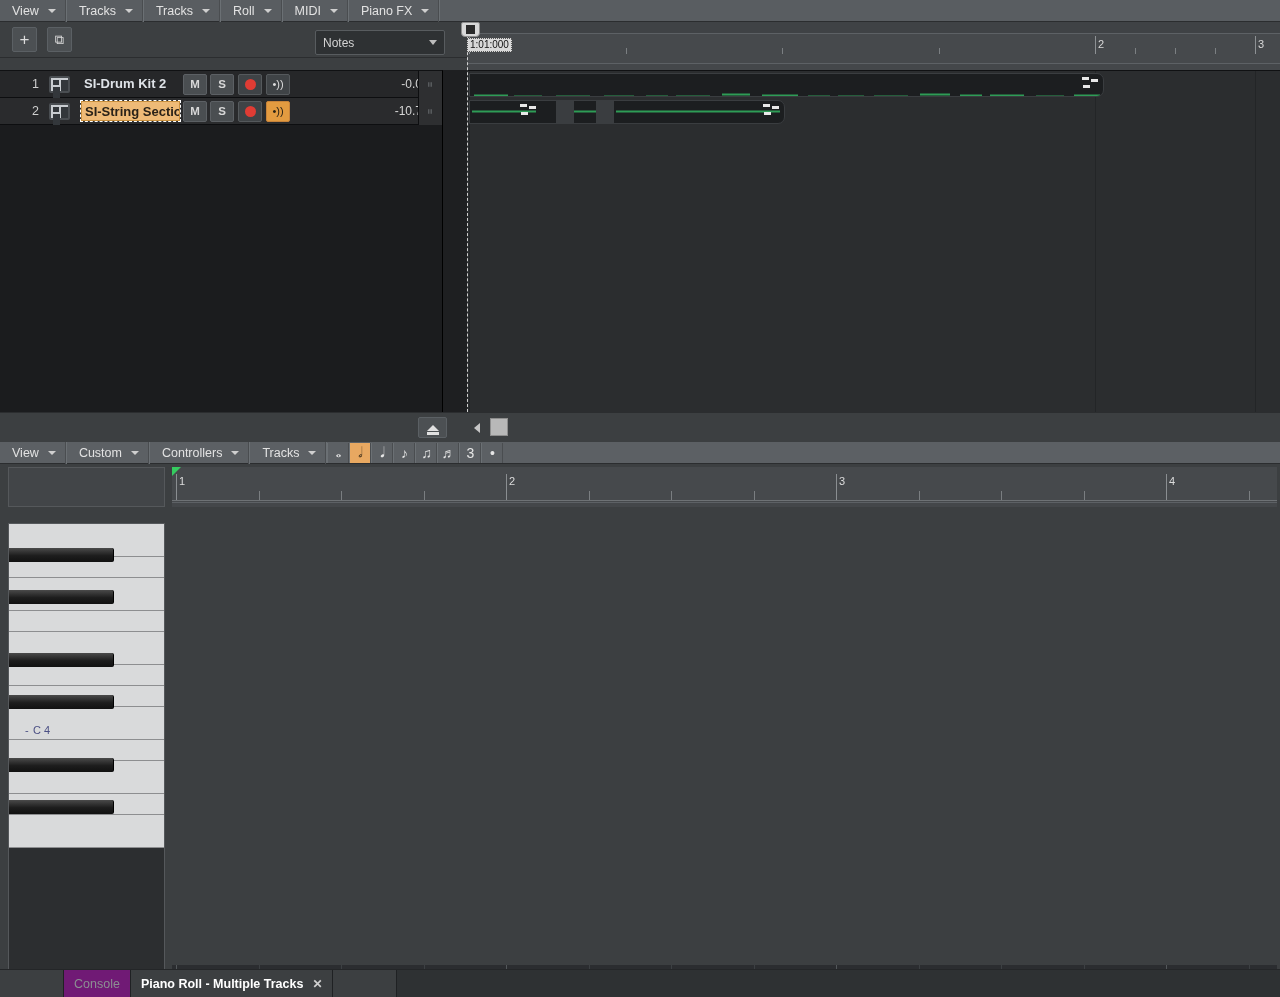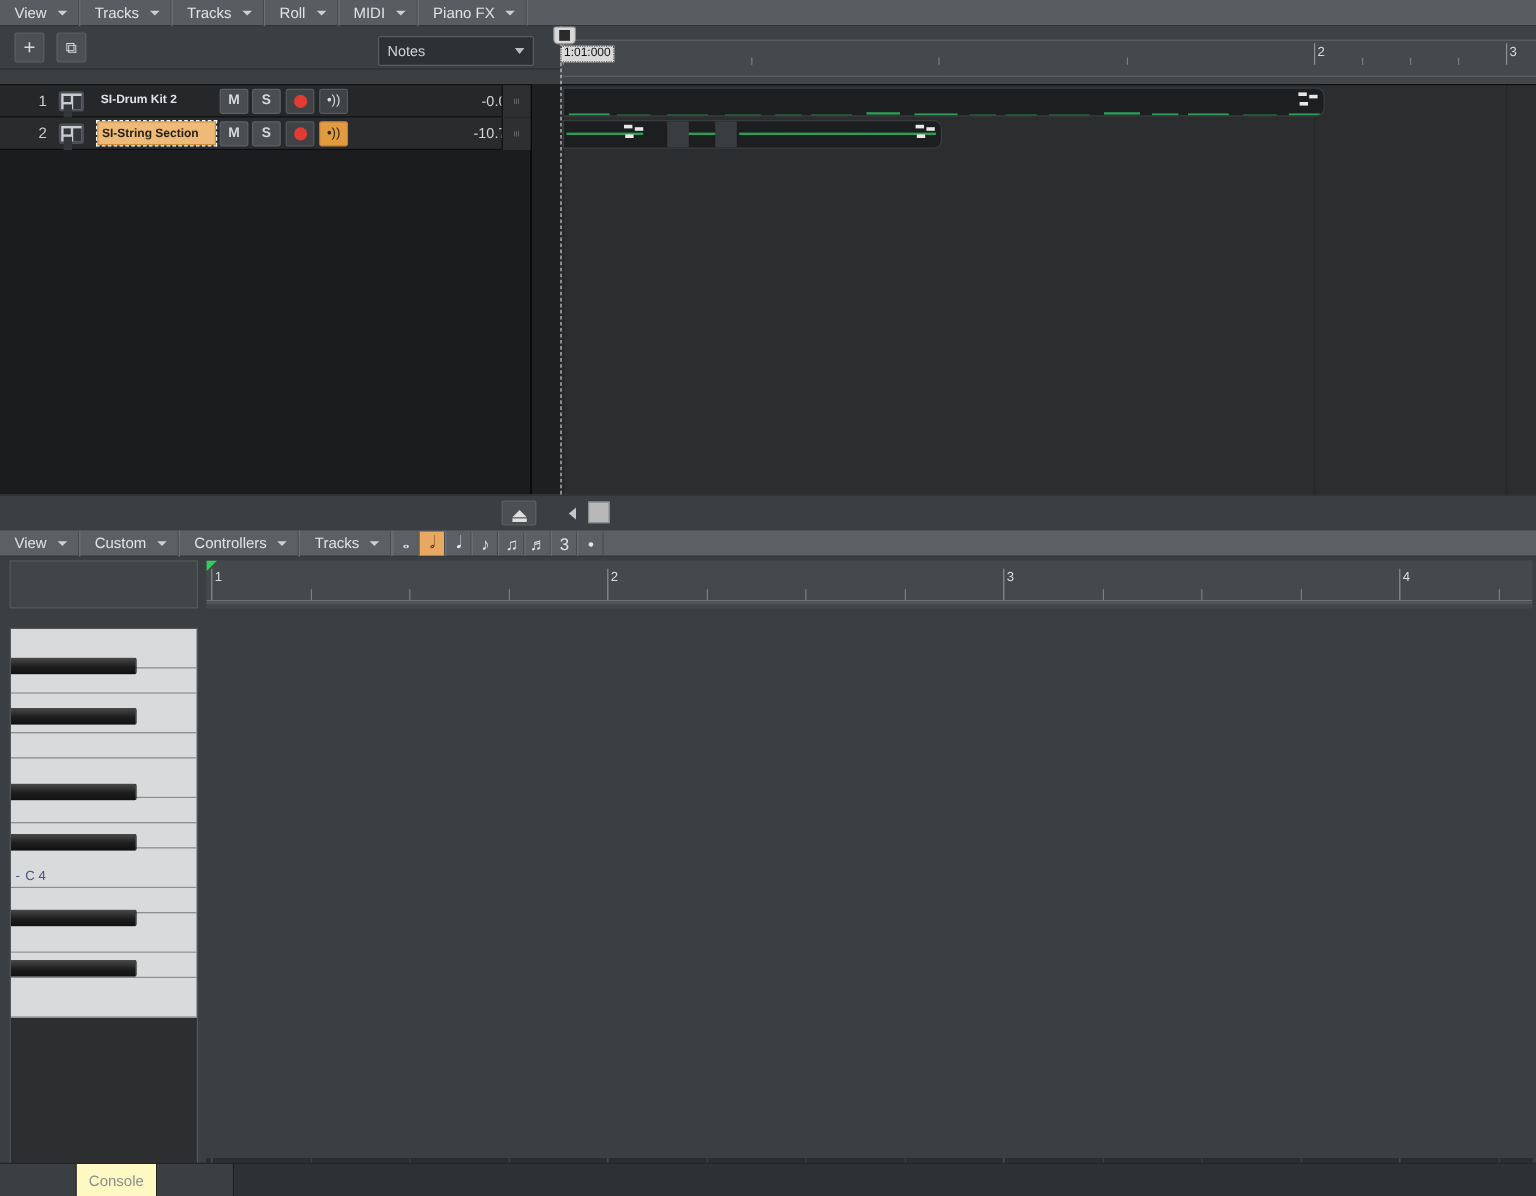--- a/index.html
+++ b/index.html
@@ -77,21 +77,21 @@
   .trk-num { width:49px; text-align:right; padding-right:10px;
              color:#cfcfcf; font-size:12.5px; }
   .trk-ico { width:21px; height:17px; background:#c9cdd1; border:2px solid #4a4e52;
              border-radius:2px; position:relative; flex:none; }
   .trk-ico::before { content:""; position:absolute; left:2px; top:2px;
              width:6px;height:5px;background:#33373b; }
   .trk-ico::after  { content:""; position:absolute; left:10px; top:2px;
              width:7px;height:11px;background:#33373b;
              box-shadow:-8px 7px 0 0 #33373b; }
   .trk-name { margin-left:11px; width:99px; height:20px; line-height:20px;
-             color:#dfe3e8; font-size:10px; font-weight:bold; padding-left:3px;
+             color:#dfe3e8; font-size:13px; font-weight:bold; padding-left:3px;
              overflow:hidden; white-space:nowrap; }
   .trk-name.editing { background:#eeba77; color:#2a2218; border:1px solid #c98f3c;
              outline:1px dashed #ffffff; }
   .mini-btn { width:24px; height:21px; margin-left:3px; background:#4a4e51;
              border:1px solid #5c6064; border-radius:2px; color:#d8d8d8;
              font-size:11.5px; font-weight:bold; display:flex;
              align-items:center; justify-content:center; cursor:pointer; flex:none;}
   .rec-btn { width:24px;height:21px;margin-left:4px;background:#3f4346;
              border:1px solid #55595c;border-radius:2px;display:flex;
              align-items:center;justify-content:center;flex:none;cursor:pointer;}
@@ -169,40 +169,40 @@
           border-left:9px solid #35cc5f; border-bottom:9px solid transparent; }
 
   
   #kb { position:absolute; left:8px; top:81px; width:157px; height:749px;
         background:#2c2e30; border:1px solid #55585b; overflow:hidden; }
   .wkey { position:absolute; left:0; width:155px; background:#d9dadb;
           border-bottom:1px solid #8d8e90; }
   .bkey { position:absolute; left:0; width:105px; height:14px;
           background:linear-gradient(180deg,#4a4a4a 0%,#1d1d1d 55%,#111 100%);
           border-radius:0 2px 2px 0; border-right:1px solid #000; z-index:2; }
-  .klabel { position:absolute; left:12px; font-size:11px; color:#4b4f84;
+  .klabel { position:absolute; left:24px; font-size:11px; color:#4b4f84;
           z-index:3; font-family:"Liberation Sans",sans-serif; }
   .klabel::before { content:"-"; position:absolute; left:-8px; color:#4b4f84;}
 
   
   #grid { position:absolute; left:172px; top:523px; width:1105px; height:308px;
           background:#242628; overflow:hidden; }
   .row { position:absolute; left:0; width:100%; }
   .row.dark  { background:#1f2123; }
   .row.light { background:#2b2d30; }
   .vline { position:absolute; top:0; width:1px; height:100%; background:#3c4043; }
   .vline.bar { background:#53575a; }
 
   
   #taskbar { position:absolute; left:0; top:969px; width:1280px; height:28px;
           background:#2e3133; border-top:1px solid #242628; display:flex;
           align-items:stretch; }
   .tab { display:flex; align-items:center; gap:9px; padding:0 10px;
           font-size:12.5px; border-right:1px solid #1f2123; cursor:pointer; }
-  .tab.inactive { background:#fef9c3; color:#8b8f92; }
+  .tab.inactive { background:#701a75; color:#8b8f92; }
   .tab.active { background:#3c3f41; color:#ffffff; font-weight:bold; }
   .tab .x { color:#d0d0d0; font-size:12px; }
   .tab-empty { width:64px; background:#3c3f41; border-right:1px solid #1f2123; }
   .tab-fill { flex:1; background:#2e3133; }
 </style>
 </head>
 <body>
 
 <div id="app">
 
@@ -470,17 +470,21 @@
         <div class="vline" style="left: 1076.5px;"></div>
       </div>
 
   </div>
 
   <div id="taskbar">
       <div class="tab-empty"></div>
       <div class="tab inactive">
         <span>Console</span>
       </div>
+      <div class="tab active">
+        <span>Piano Roll - Multiple Tracks</span>
+        <span class="x">✕</span>
+      </div>
       <div class="tab-empty"></div>
       <div class="tab-fill"></div>
     </div>
 
 </div>
 
 </body></html>

